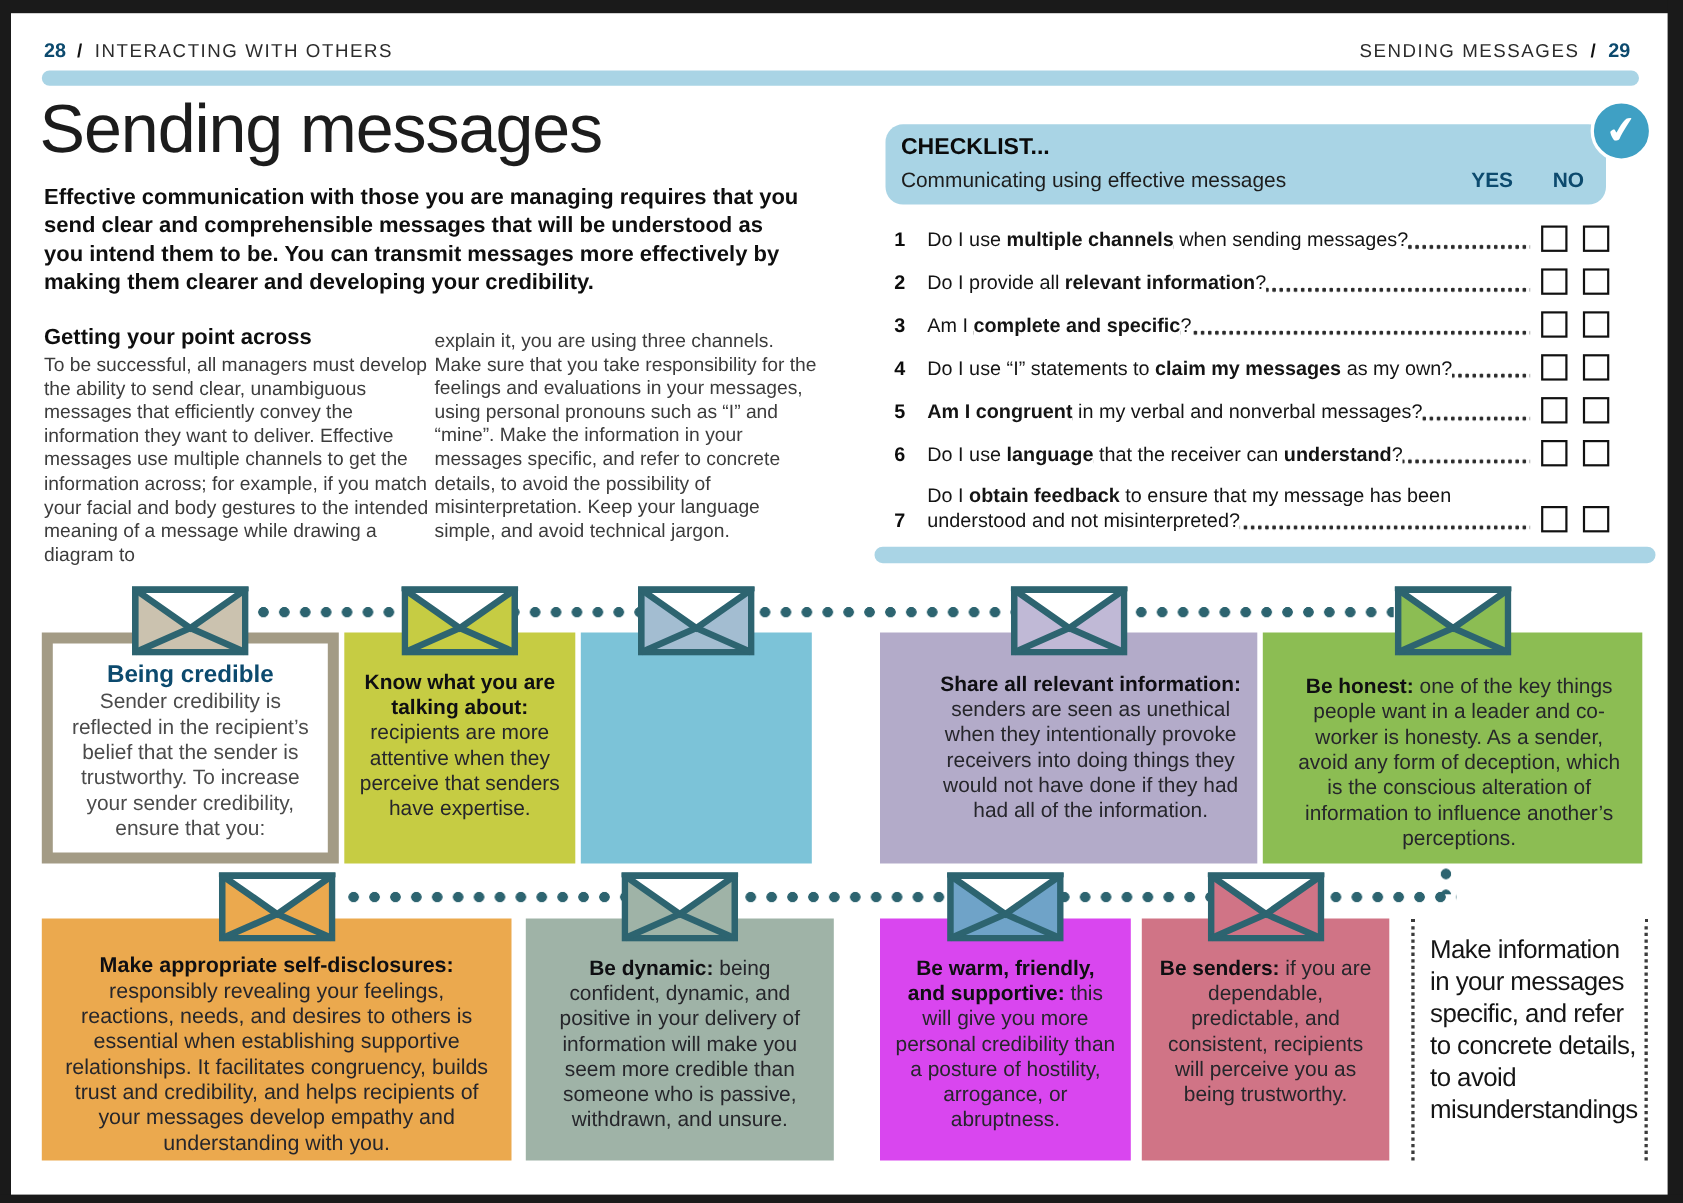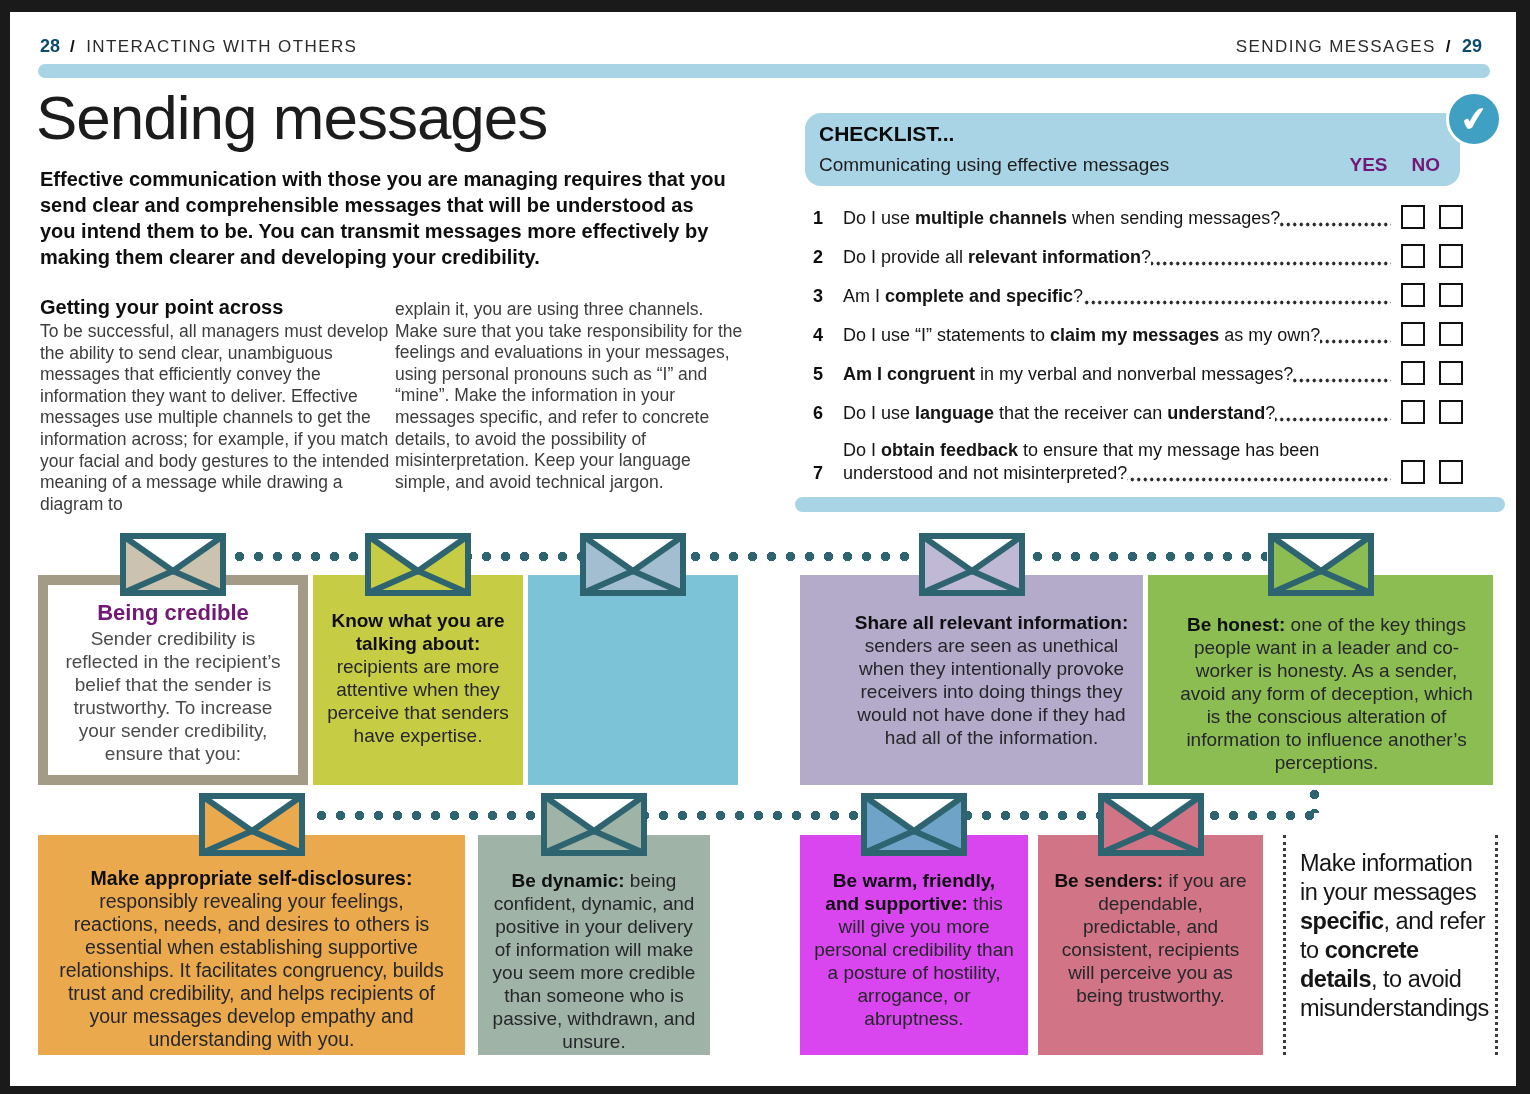--- a/index.html
+++ b/index.html
@@ -33,22 +33,22 @@
   .col-head { position:absolute; left:40px; top:296px; font-size:20px; font-weight:700; color:#0e0e0e; }
   .colbody  { position:absolute; font-size:17.5px; line-height:21.6px; color:#3c3c3c; }
   .col1 { left:40px; top:321px; width:350px; }
   .col2 { left:395px; top:299px; width:354px; }
 
   
   .clpanel { position:absolute; left:805px; top:113px; width:655px; height:73px;
              background:#a9d4e5; border-radius:16px; z-index:1; }
   .cltitle { position:absolute; left:14px; top:9px; font-size:21px; font-weight:700; color:#0b0b0b; }
   .clsub   { position:absolute; left:14px; bottom:10px; font-size:19px; color:#1d1d1d; }
-  .yn { position:absolute; right:20px; bottom:10px; display:flex; gap:24px;
-        font-size:19px; font-weight:700; color:#701a75; }
+  .yn { position:absolute; right:20px; bottom:10px; display:flex; gap:36px;
+        font-size:19px; font-weight:700; color:#0c4a6e; }
   .badge { position:absolute; left:1446px; top:91px; width:56px; height:56px; border-radius:50%;
            background:#3fa0c4; border:3px solid #fff; z-index:2;
            display:flex; align-items:center; justify-content:center; }
   .badge span { color:#fff; font-size:34px; font-weight:700; transform:rotate(-8deg); line-height:1; }
 
   .clitems { position:absolute; left:813px; top:205px; width:650px; }
   .clrow { display:grid; grid-template-columns:30px 1fr 62px; align-items:end; margin-bottom:14px; }
   .clrow .num { font-size:18px; font-weight:700; color:#0d0d0d; padding-bottom:1px; }
   .qtext { font-size:18px; line-height:23px; color:#141414; margin-right:10px;
            background-image:radial-gradient(circle,#2b2b2b 1.6px,transparent 2px);
@@ -76,39 +76,39 @@
   .box .inner b { color:#0f0f12; }
   .env { position:absolute; top:-42px; left:50%; transform:translateX(-50%); width:106px; height:63px; z-index:3; }
   .env svg { width:100%; height:100%; display:block; }
   .env .body { fill:var(--env); stroke:#2d6470; stroke-width:6; }
   .env .flap { fill:#fff; stroke:#2d6470; stroke-width:6; stroke-linejoin:miter; }
   .env .folds { fill:none; stroke:#2d6470; stroke-width:6; }
 
   .b1 { left:38px; width:270px; background:#fff; border:10px solid #a39b85; --env:#cbc2af; }
   .b1 .env { top:-52px; }
   .b1 .inner { padding:16px 12px 0; }
-  .b1 .boxtitle { font-size:22px; font-weight:700; color:#701a75; margin-bottom:3px; }
+  .b1 .boxtitle { font-size:22px; font-weight:700; color:#0c4a6e; margin-bottom:3px; }
   .b1 .inner { color:#4b4b4b; }
   .b2 { left:313px; width:210px; background:#c6cc43; --env:#c6cc43; }
   .b3 { left:528px; width:210px; background:#7cc3d8; --env:#a3bdd1; }
   .b4 { left:800px; width:343px; background:#b3abc9; --env:#c0b9d6; }
   .b4 .inner { padding-top:36px;margin-left:40px; }
   .b5 { left:1148px; width:345px; background:#8cbd53;padding-left:12px; --env:#8cbd53; }
   .b5 .inner { padding-top:38px; padding-left:20px; padding-right:20px; }
   .o1 { left:38px; width:427px; background:#eba94e; --env:#eba94e; }
   .o1 .inner { padding-top:32px; padding-left:20px; padding-right:20px; font-size:19.5px; }
-  .o2 { left:478px; width:232px; background:#9fb3a7; --env:#9fb3a7; }
+  .o2 { left:478px; width:280px; background:#9fb3a7; --env:#9fb3a7; }
   .o3 { left:800px; width:228px; background:#d946ef; --env:#6fa3c8; }
   .o4 { left:1038px; width:225px; background:#d07486; --env:#d07486; }
 
   .callout { position:absolute; left:1283px; top:835px; width:215px; height:220px;
              border-left:3px dotted #3b3b3b; border-right:3px dotted #3b3b3b;
              padding:14px 4px 0 14px; font-size:23.5px; line-height:29px;
              letter-spacing:-0.5px; color:#151515; font-weight:400; z-index:2; }
-  .callout b { font-weight:700; }
+  .callout b { font-weight:400; }
 </style>
 </head>
 <body>
 
 <div class="page">
 
   <div class="frame top"></div>
   <div class="frame left"></div>
   <div class="frame right"></div>
   <div class="frame bottom"></div>

